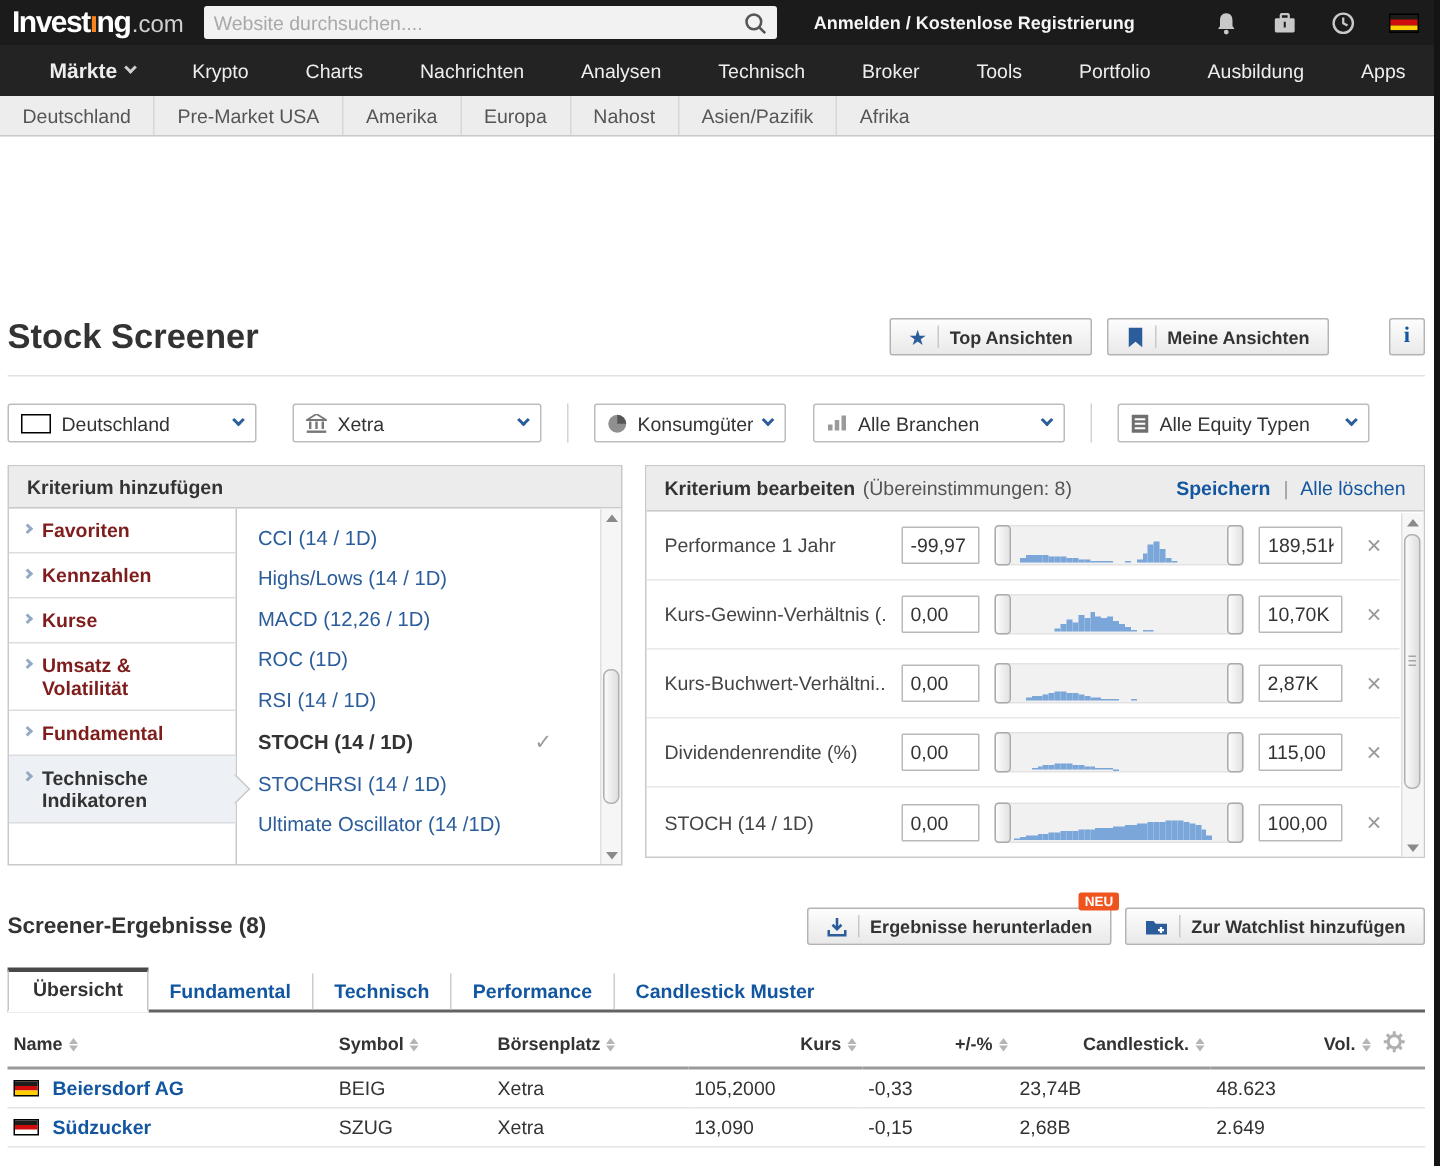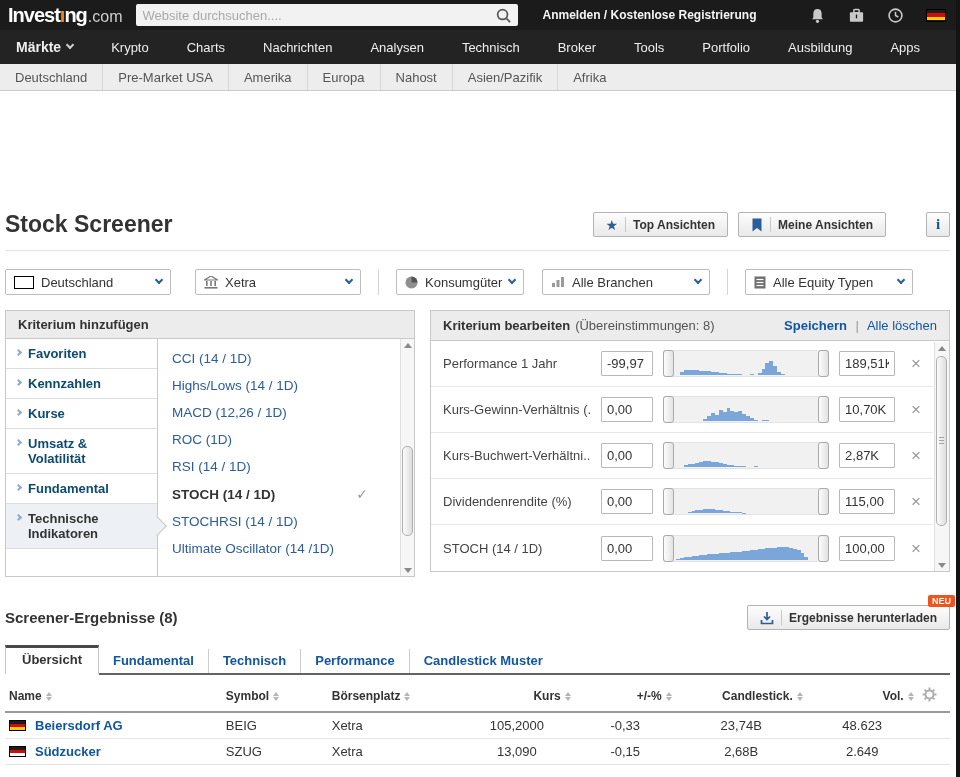--- a/index.html
+++ b/index.html
@@ -19,21 +19,21 @@
     font-family:"Liberation Sans",sans-serif; }
   .search-wrap input::placeholder { color:#a9a9a9; }
   .signin { color:#f5f5f5; font-weight:bold; font-size:12px; margin-left:24px; cursor:pointer; white-space:nowrap; }
   .hdr-icons { margin-left:auto; display:flex; align-items:center; gap:22px; }
   .hicon { width:17px; height:17px; display:inline-block; cursor:pointer; }
   .flag-de { width:20px; height:13px; display:inline-block; border:1px solid #000; }
   .flag-de i { display:block; height:33.3%; }
   .flag-de i:nth-child(1){ background:#1d1d1b; } .flag-de i:nth-child(2){ background:#d00c0c; } .flag-de i:nth-child(3){ background:#ffce00; }
 
   
-  .main-nav { height:34px; background:#232323; display:flex; align-items:center; padding:0 10px; gap:0; }
+  .main-nav { height:34px; background:#232323; display:flex; align-items:center; padding:0 27px; gap:0; }
   .nav-item { color:#eee; font-size:13px; padding:0 19px; cursor:pointer; white-space:nowrap; display:flex; align-items:center; gap:6px; }
   .nav-item.first { font-weight:bold; font-size:14px; padding-left:6px; }
   .chev-w { width:6px; height:6px; border-right:2px solid #cfcfcf; border-bottom:2px solid #cfcfcf;
     transform:rotate(45deg); margin-top:-4px; display:inline-block; }
 
   
   .sub-nav { height:27px; background:#ededed; border-bottom:1px solid #c9c9c9; display:flex; align-items:stretch; }
   .sub-item { color:#555; font-size:13px; padding:0 15px; display:flex; align-items:center;
     border-right:1px solid #d8d8d8; cursor:pointer; white-space:nowrap; }
 
@@ -64,21 +64,21 @@
   .sicon { flex:none; display:inline-flex; }
 
   
   .panels { margin-top:15px; display:flex; gap:15px; }
   .panel { border:1px solid #c9c9c9; background:#fff; }
   .panel-hd { height:28px; background:#ececec; border-bottom:1px solid #c9c9c9; display:flex; align-items:center; padding:0 12px; }
   .panel-hd .t { font-weight:bold; font-size:13px; color:#333; }
   .left-panel { width:410px; height:267px; display:flex; flex-direction:column; }
   .lp-body { flex:1; display:flex; min-height:0; }
   .cats { width:152px; border-right:1px solid #c9c9c9; }
-  .cat { position:relative; padding:7px 10px 7px 10px; border-bottom:1px solid #ddd; color:#0c4a6e;
+  .cat { position:relative; padding:7px 10px 7px 10px; border-bottom:1px solid #ddd; color:#7f1d1d;
     font-weight:bold; font-size:13px; cursor:pointer; display:flex; gap:7px; align-items:flex-start; line-height:15px; }
   .cat .arr { width:5px; height:5px; border-top:2px solid #93a9c4; border-right:2px solid #93a9c4;
     transform:rotate(45deg); margin-top:4px; flex:none; }
   .cat.sel { background:#edf1f5; color:#333; }
   .cat.sel::after { content:""; position:absolute; right:-7px; top:50%; margin-top:-7px; width:13px; height:13px;
     background:#edf1f5; border-top:1px solid #c9c9c9; border-right:1px solid #c9c9c9; transform:rotate(45deg); z-index:2; }
   .inds { flex:1; position:relative; padding:6px 20px 0 14px; }
   .ind { padding:6px 0; color:#2b5d9b; font-size:13.5px; cursor:pointer; display:flex; align-items:center; }
   .ind.sel { color:#333; font-weight:bold; }
   .ind .chk { margin-left:auto; margin-right:26px; color:#9a9a9a; font-size:14px; }
@@ -128,21 +128,21 @@
   .tab { color:#1256a0; font-weight:bold; font-size:13px; padding:4px 14px; cursor:pointer; border-right:1px solid #ccc; line-height:16px; }
   .tab:last-child { border-right:none; }
   .tab.active { background:#fff; color:#333; border:1px solid #c5c5c5; border-top:3px solid #494949;
     border-bottom:2px solid #fff; margin-bottom:-2px; padding:4px 16px 5px; }
 
   
   table.res { width:100%; border-collapse:collapse; margin-top:8px; table-layout:fixed; }
   table.res th { font-size:12px; font-weight:bold; color:#333; text-align:left; padding:4px 4px 6px;
     border-bottom:2px solid #9a9a9a; white-space:nowrap; }
   table.res td { font-size:13px; color:#333; padding:5px 4px; border-bottom:1px solid #e4e4e4; white-space:nowrap; }
-  .num { text-align:center; }
+  .num { text-align:left; }
   th.num .thwrap { justify-content:flex-end; }
   .thwrap { display:flex; align-items:center; gap:4px; }
   .sort { display:inline-flex; flex-direction:column; gap:1px; cursor:pointer; }
   .sort .u { width:0;height:0;border-left:3.5px solid transparent;border-right:3.5px solid transparent;border-bottom:4px solid #b5b5b5; }
   .sort .d { width:0;height:0;border-left:3.5px solid transparent;border-right:3.5px solid transparent;border-top:4px solid #b5b5b5; }
   .name-cell { display:flex; align-items:center; gap:9px; }
   .name-cell .flag-de { width:17px; height:11px; flex:none; }
   .stock-link { color:#1256a0; font-weight:bold; cursor:pointer; }
   th.namecol { padding-left:22px; }
 </style>
@@ -633,20 +633,28 @@
         <span class="neu">NEU</span>
         <span class="btn">
           <svg class="bicon" width="14" height="14" viewBox="0 0 14 14">
             <path d="M7 1 v7 M4 5.5 L7 8.5 L10 5.5" fill="none" stroke="#2b5d9b" stroke-width="1.7"></path>
             <path d="M1.5 9 v3.5 h11 V9" fill="none" stroke="#2b5d9b" stroke-width="1.7"></path>
           </svg>
           <span class="btn-sep"></span>
           <span>Ergebnisse herunterladen</span>
         </span>
       </span>
+      <span class="btn">
+        <svg class="bicon" width="16" height="14" viewBox="0 0 16 14">
+          <path d="M1 3 h5 l1.5 1.8 H15 V12 H1 Z" fill="#2b5d9b"></path>
+          <path d="M11 7 v4 M9 9 h4" stroke="#fff" stroke-width="1.5"></path>
+        </svg>
+        <span class="btn-sep"></span>
+        <span>Zur Watchlist hinzufügen</span>
+      </span>
     </div>
   </div>
 
   <div class="tabs">
     <span class="tab active">Übersicht</span>
     <span class="tab">Fundamental</span>
     <span class="tab">Technisch</span>
     <span class="tab">Performance</span>
     <span class="tab">Candlestick Muster</span>
   </div>

